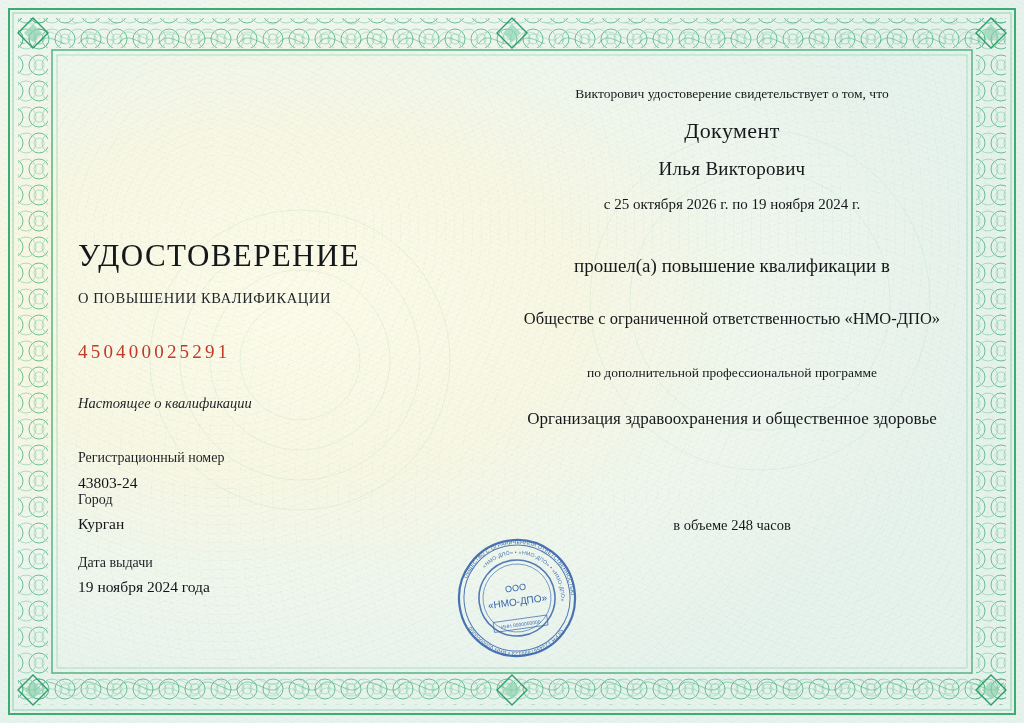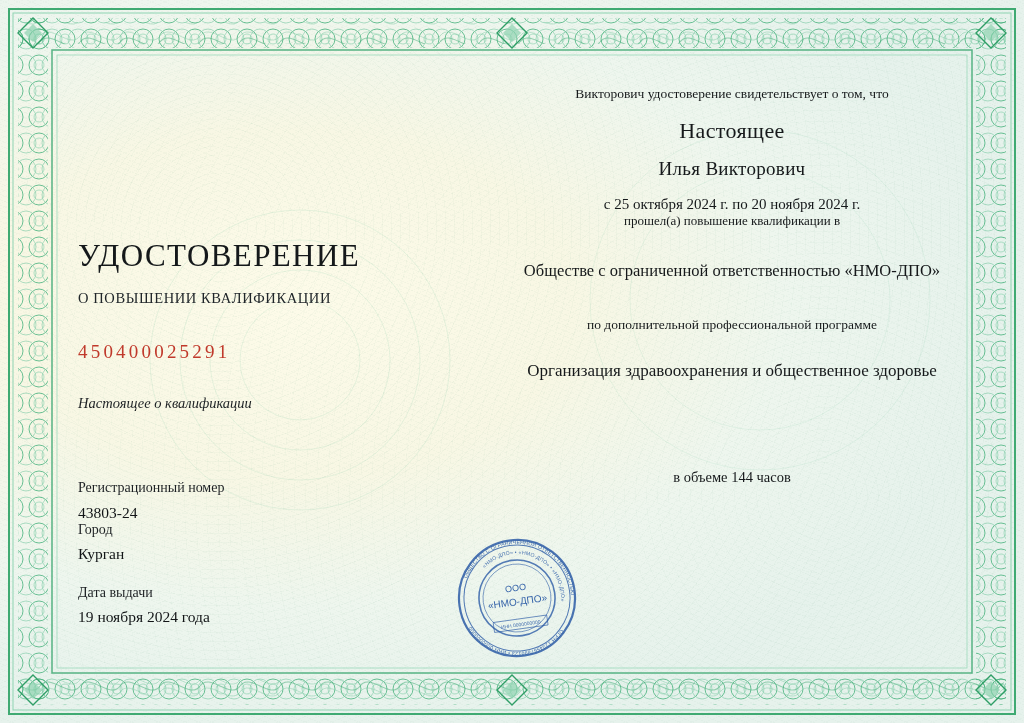--- a/index.html
+++ b/index.html
@@ -85,21 +85,21 @@
     color: #c0392b;
     font-family: "Liberation Serif", serif;
   }
   .doc-caption {
     margin-top: 32px;
     font-size: 14.5px;
     font-style: italic;
     color: #1d2124;
   }
   .reg-label {
-    margin-top: 68px;
+    margin-top: 38px;
     font-size: 14px;
     color: #1d2124;
   }
   .reg-value {
     margin-top: 8px;
     font-size: 15.5px;
     color: #121517;
   }
   .city-label {
     font-size: 14px;
@@ -138,21 +138,22 @@
   .r-firstname {
     margin-top: 14px;
     font-size: 19px;
     letter-spacing: .3px;
   }
   .r-period {
     margin-top: 16px;
     font-size: 15px;
   }
   .r-line2 {
-    font-size: 13px;
+    margin-top: 42px;
+    font-size: 19px;
   }
   .r-org {
     margin-top: 32px;
     font-size: 16.5px;
   }
   .r-line3 {
     margin-top: 36px;
     font-size: 13.5px;
   }
   .r-program {
@@ -304,31 +305,31 @@
 
       <div class="city-label">Город</div>
       <div class="city-value">Курган</div>
 
       <div class="date-label">Дата выдачи</div>
       <div class="date-value">19 ноября 2024 года</div>
     </div>
 
     <div class="right-col">
       <div class="r-line1">Викторович удостоверение свидетельствует о том, что</div>
-      <div class="r-surname">Настоящее</div>
+      <div class="r-surname">Документ</div>
       <div class="r-firstname">Илья Викторович</div>
-      <div class="r-period">с 25 октября 2024 г. по 20 ноября 2024 г.</div>
+      <div class="r-period">с 25 октября 2026 г. по 19 ноября 2024 г.</div>
 
       <div class="r-line2">прошел(а) повышение квалификации в</div>
       <div class="r-org">Обществе с ограниченной ответственностью «НМО-ДПО»</div>
 
       <div class="r-line3">по дополнительной профессиональной программе</div>
       <div class="r-program">Организация здравоохранения и общественное здоровье</div>
 
-      <div class="r-hours">в объеме 144 часов</div>
+      <div class="r-hours">в объеме 248 часов</div>
     </div>
   </div>
 
   <svg class="stamp" viewBox="0 0 130 130">
     <defs>
       <path id="arcOuter" d="M 65,65 m -54,0 a 54,54 0 1,1 108,0 a 54,54 0 1,1 -108,0"></path>
       <path id="arcOuterBottom" d="M 65,65 m 54,0 a 54,54 0 1,1 -108,0 a 54,54 0 1,1 108,0"></path>
       <path id="arcMid" d="M 65,65 m -44,0 a 44,44 0 1,1 88,0 a 44,44 0 1,1 -88,0"></path>
     </defs>
     <g transform="rotate(-8 65 65)">

